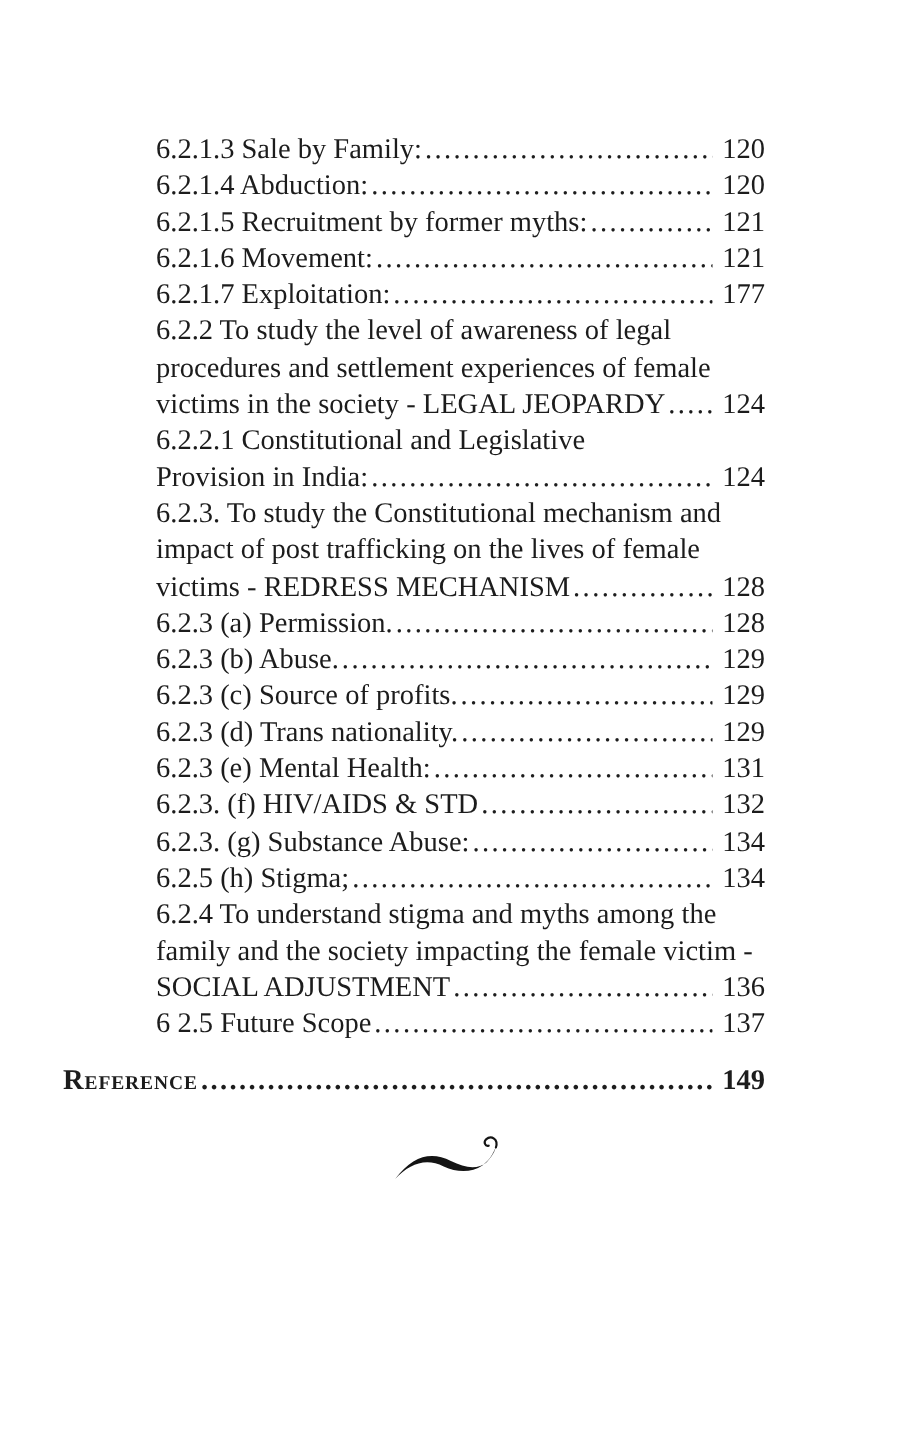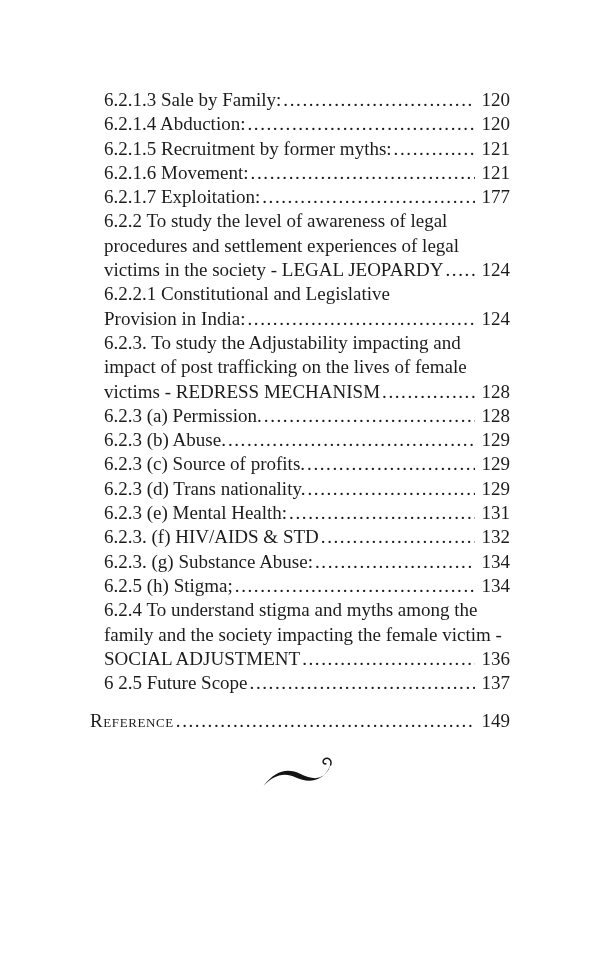--- a/index.html
+++ b/index.html
@@ -40,24 +40,24 @@
     content: "....................................................................................................................";
     letter-spacing: 1.6px;
   }
   .page-num {
     flex: 0 0 auto;
     padding-left: 7px;
   }
   .reference-row {
     display: flex;
     align-items: baseline;
-    margin: 14px 90px 0 90px;
+    margin: 14px 90px 0 42px;
     font-size: 19px;
     line-height: 24.3px;
-    font-weight: normal;
+    font-weight: bold;
     white-space: nowrap;
   }
   .reference-row .ref-label {
     font-variant: small-caps;
     letter-spacing: 0.6px;
   }
   .ornament-wrap {
     margin-top: 21px;
     display: flex;
     justify-content: center;
@@ -101,37 +101,37 @@
       </div>
       <div class="toc-line">
         <span class="toc-text">6.2.1.7 Exploitation:</span>
         <span class="leader"></span>
         <span class="page-num">177</span>
       </div>
       <div class="toc-line">
         <span class="toc-text">6.2.2 To study the level of awareness of legal</span>
       </div>
       <div class="toc-line">
-        <span class="toc-text">procedures and settlement experiences of legal</span>
+        <span class="toc-text">procedures and settlement experiences of female</span>
       </div>
       <div class="toc-line">
         <span class="toc-text">victims in the society - LEGAL JEOPARDY</span>
         <span class="leader"></span>
         <span class="page-num">124</span>
       </div>
       <div class="toc-line">
         <span class="toc-text">6.2.2.1 Constitutional and Legislative</span>
       </div>
       <div class="toc-line">
         <span class="toc-text">Provision in India:</span>
         <span class="leader"></span>
         <span class="page-num">124</span>
       </div>
       <div class="toc-line">
-        <span class="toc-text">6.2.3. To study the Adjustability impacting and</span>
+        <span class="toc-text">6.2.3. To study the Constitutional mechanism and</span>
       </div>
       <div class="toc-line">
         <span class="toc-text">impact of post trafficking on the lives of female</span>
       </div>
       <div class="toc-line">
         <span class="toc-text">victims - REDRESS MECHANISM</span>
         <span class="leader"></span>
         <span class="page-num">128</span>
       </div>
       <div class="toc-line">

